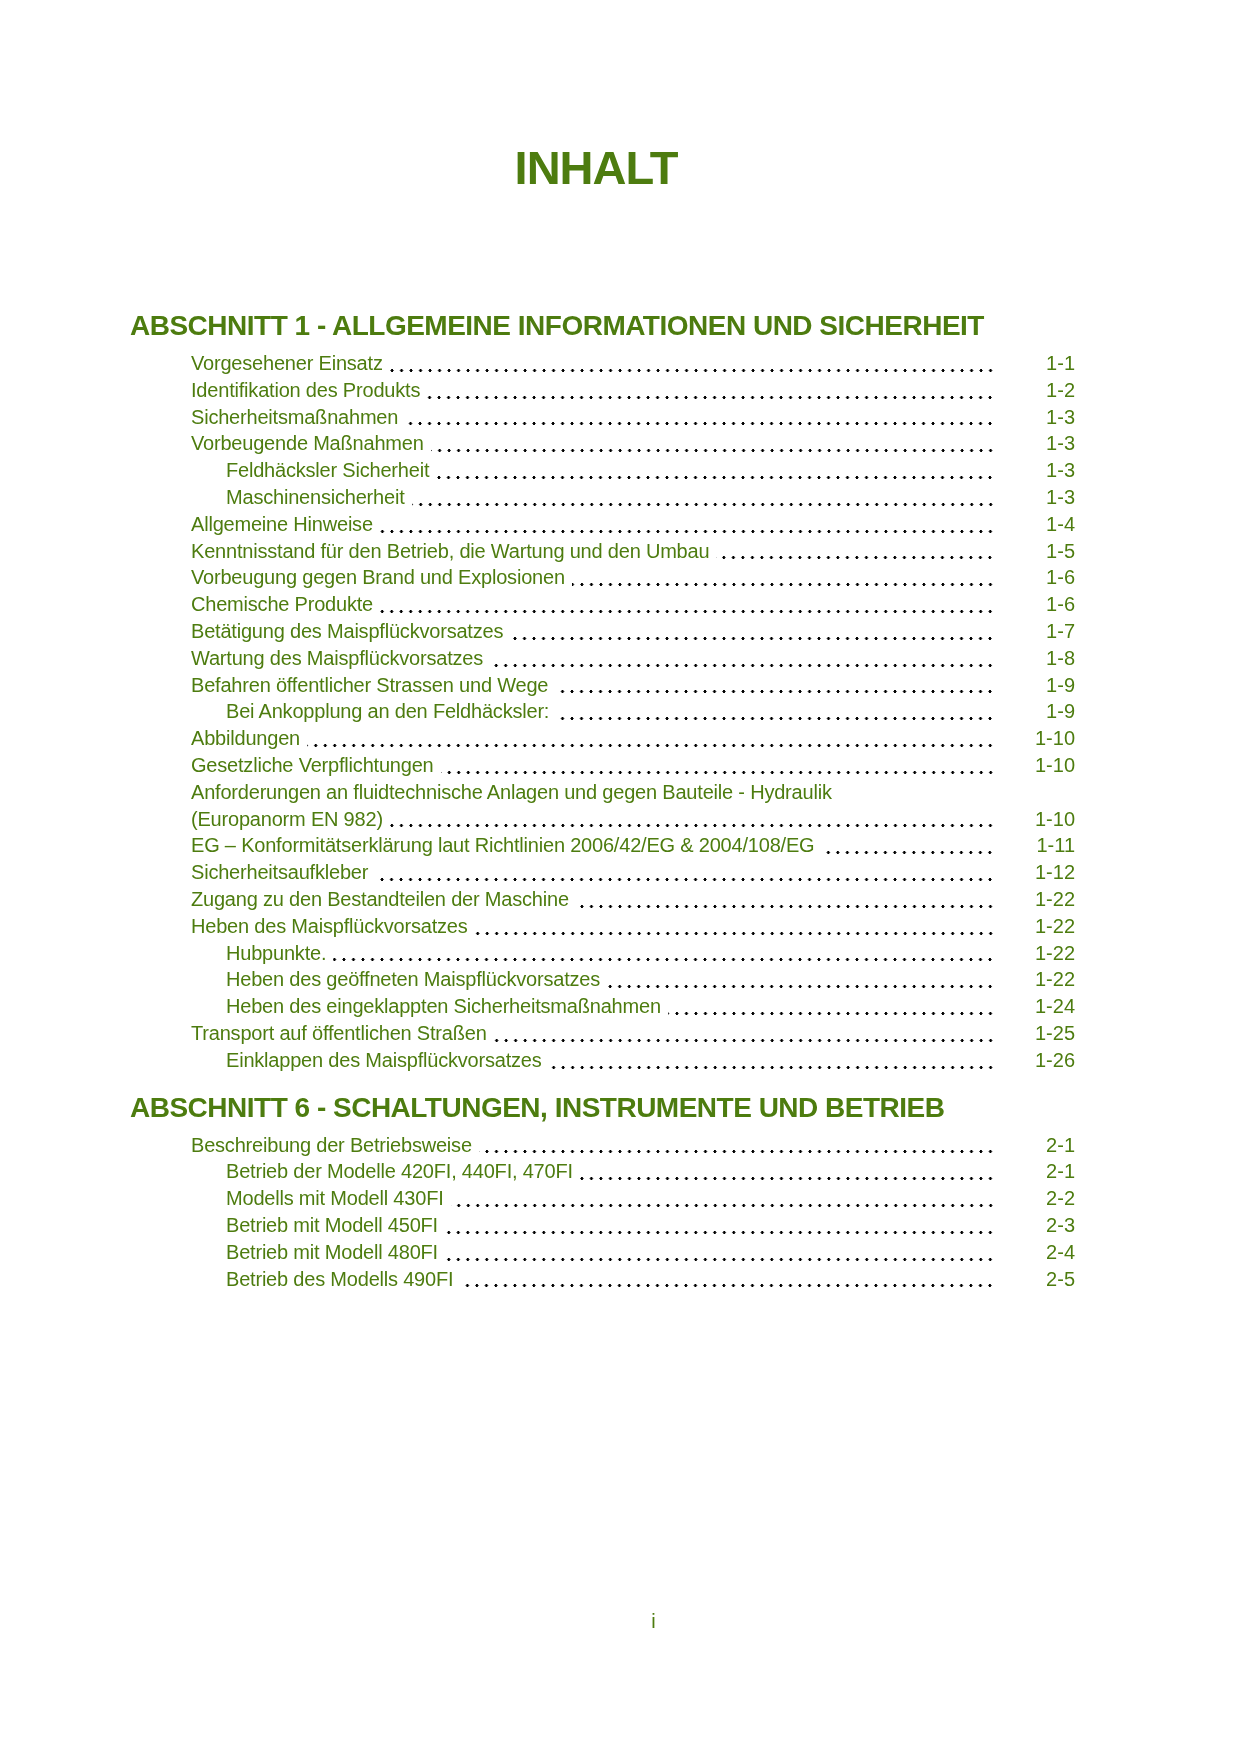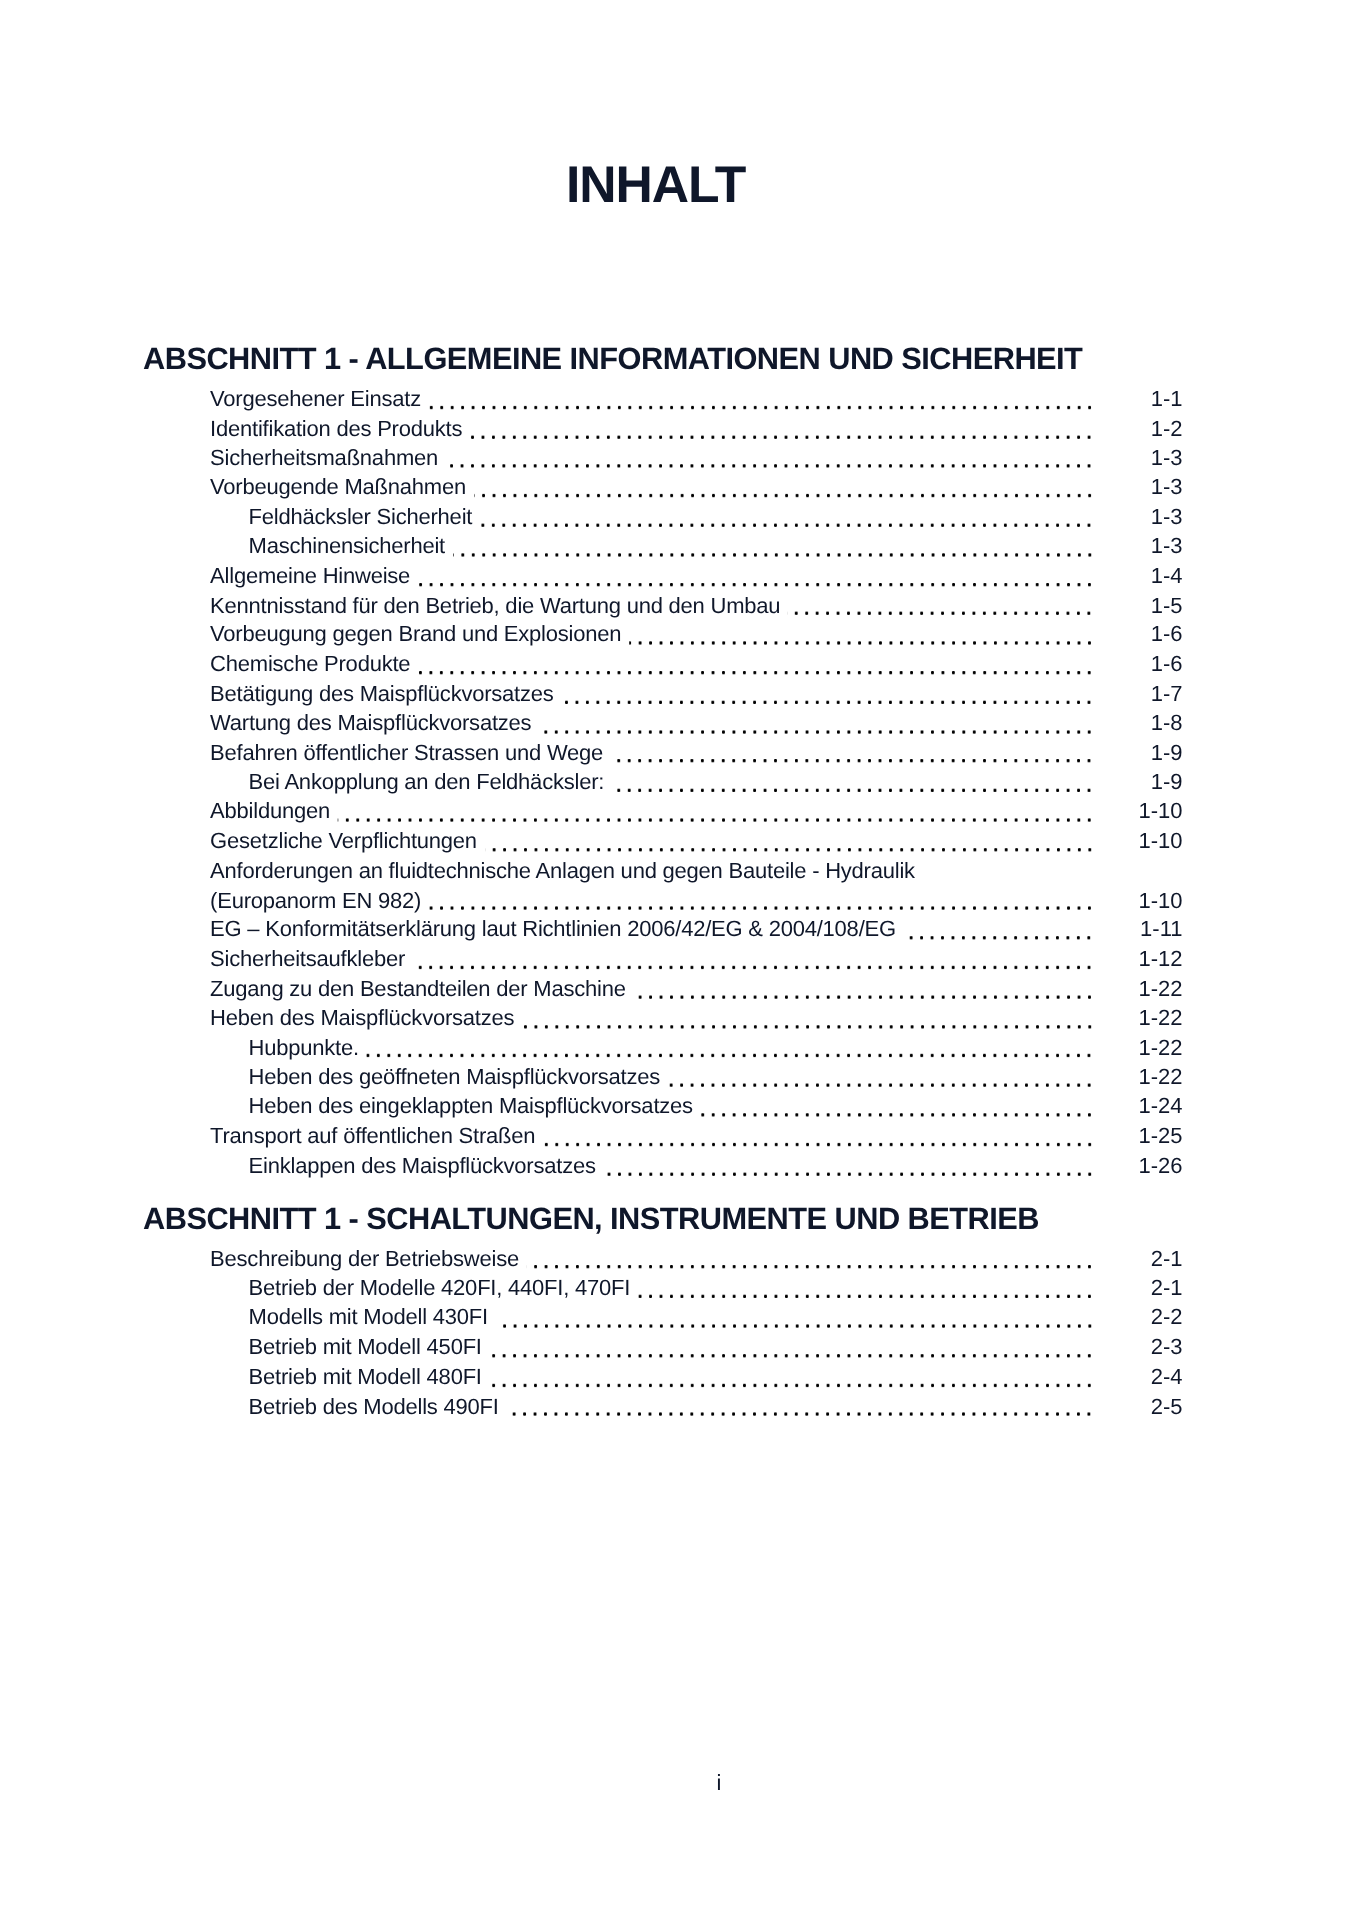--- a/index.html
+++ b/index.html
@@ -1,20 +1,20 @@
 <!DOCTYPE html>
 <html><head>
 <meta charset="utf-8">
 <style>
   html, body { margin:0; padding:0; background:#ffffff; }
   .page {
     position:relative;
     width:1241px; height:1754px;
     background:#ffffff;
-    color:#0f172a;
+    color:#4d7c0f;
     font-family:"Liberation Sans", sans-serif;
     overflow:hidden;
   }
   .doc-title {
     position:absolute;
     top:142px; left:117px; width:958px;
     text-align:center;
     font-size:47px;
     font-weight:bold;
     letter-spacing:-1px;
@@ -196,37 +196,37 @@
           <span class="label">Hubpunkte.</span>
           <span class="leader"></span>
           <span class="pagenum">1-22</span>
         </div>
         <div class="row lvl2">
           <span class="label">Heben des geöffneten Maispflückvorsatzes</span>
           <span class="leader"></span>
           <span class="pagenum">1-22</span>
         </div>
         <div class="row lvl2">
-          <span class="label">Heben des eingeklappten Maispflückvorsatzes</span>
+          <span class="label">Heben des eingeklappten Sicherheitsmaßnahmen</span>
           <span class="leader"></span>
           <span class="pagenum">1-24</span>
         </div>
         <div class="row lvl1">
           <span class="label">Transport auf öffentlichen Straßen</span>
           <span class="leader"></span>
           <span class="pagenum">1-25</span>
         </div>
         <div class="row lvl2">
           <span class="label">Einklappen des Maispflückvorsatzes</span>
           <span class="leader"></span>
           <span class="pagenum">1-26</span>
         </div>
       </div>
       <div class="section">
-        <div class="section-heading">ABSCHNITT 1 - SCHALTUNGEN, INSTRUMENTE UND BETRIEB</div>
+        <div class="section-heading">ABSCHNITT 6 - SCHALTUNGEN, INSTRUMENTE UND BETRIEB</div>
         <div class="row lvl1">
           <span class="label">Beschreibung der Betriebsweise</span>
           <span class="leader"></span>
           <span class="pagenum">2-1</span>
         </div>
         <div class="row lvl2">
           <span class="label">Betrieb der Modelle 420FI, 440FI, 470FI</span>
           <span class="leader"></span>
           <span class="pagenum">2-1</span>
         </div>

